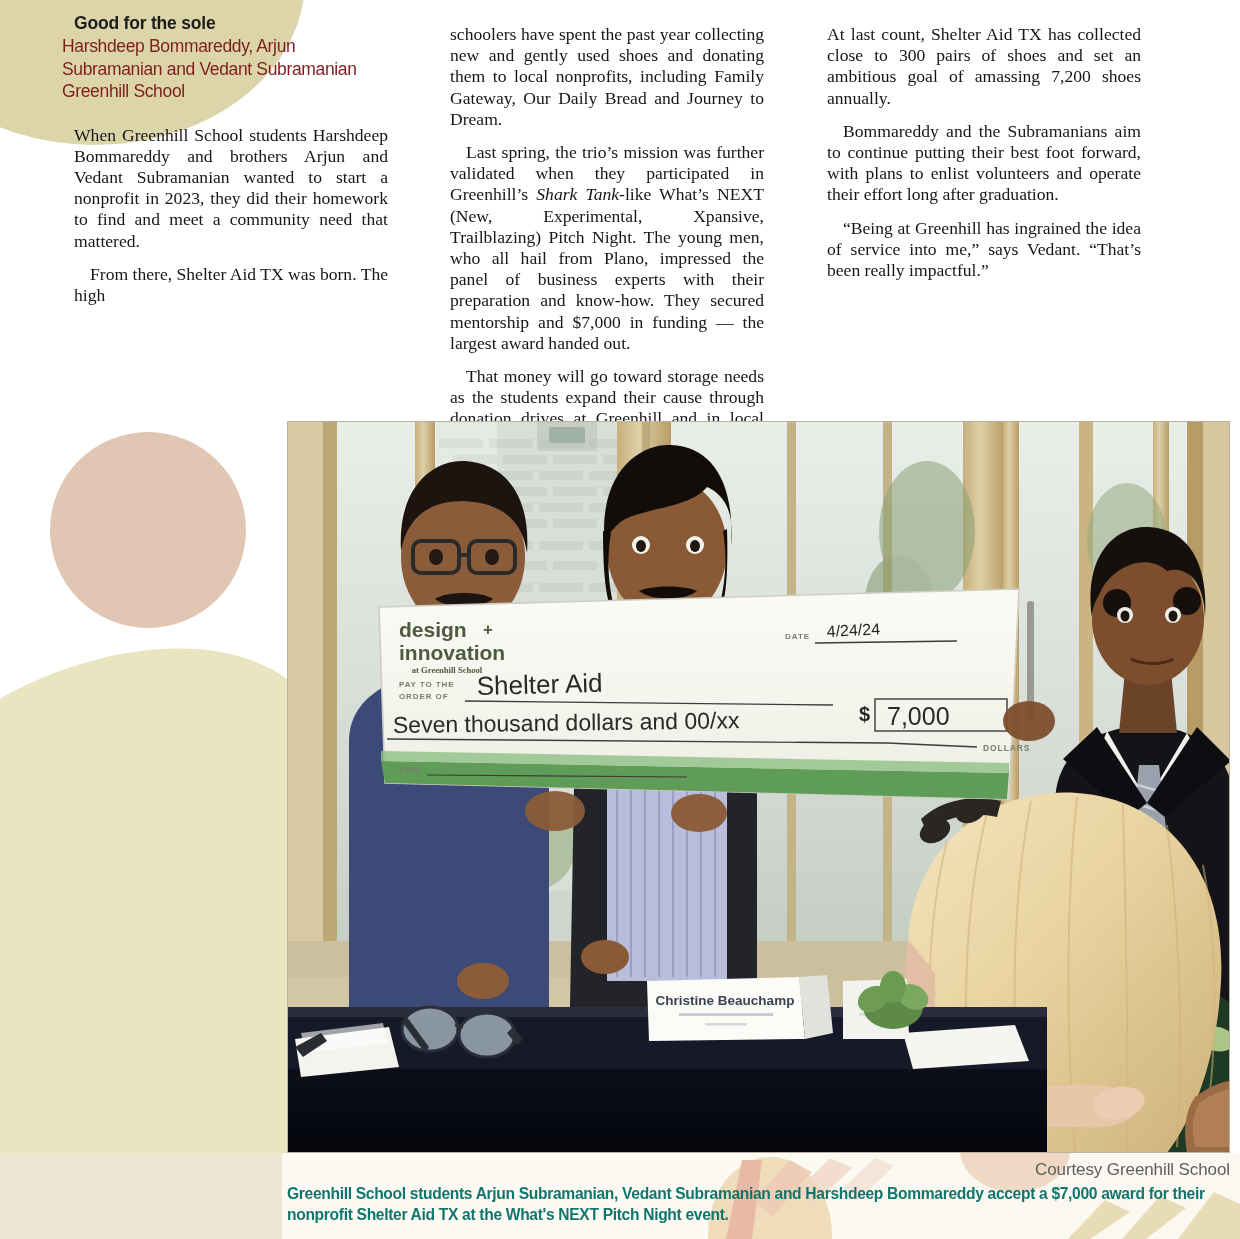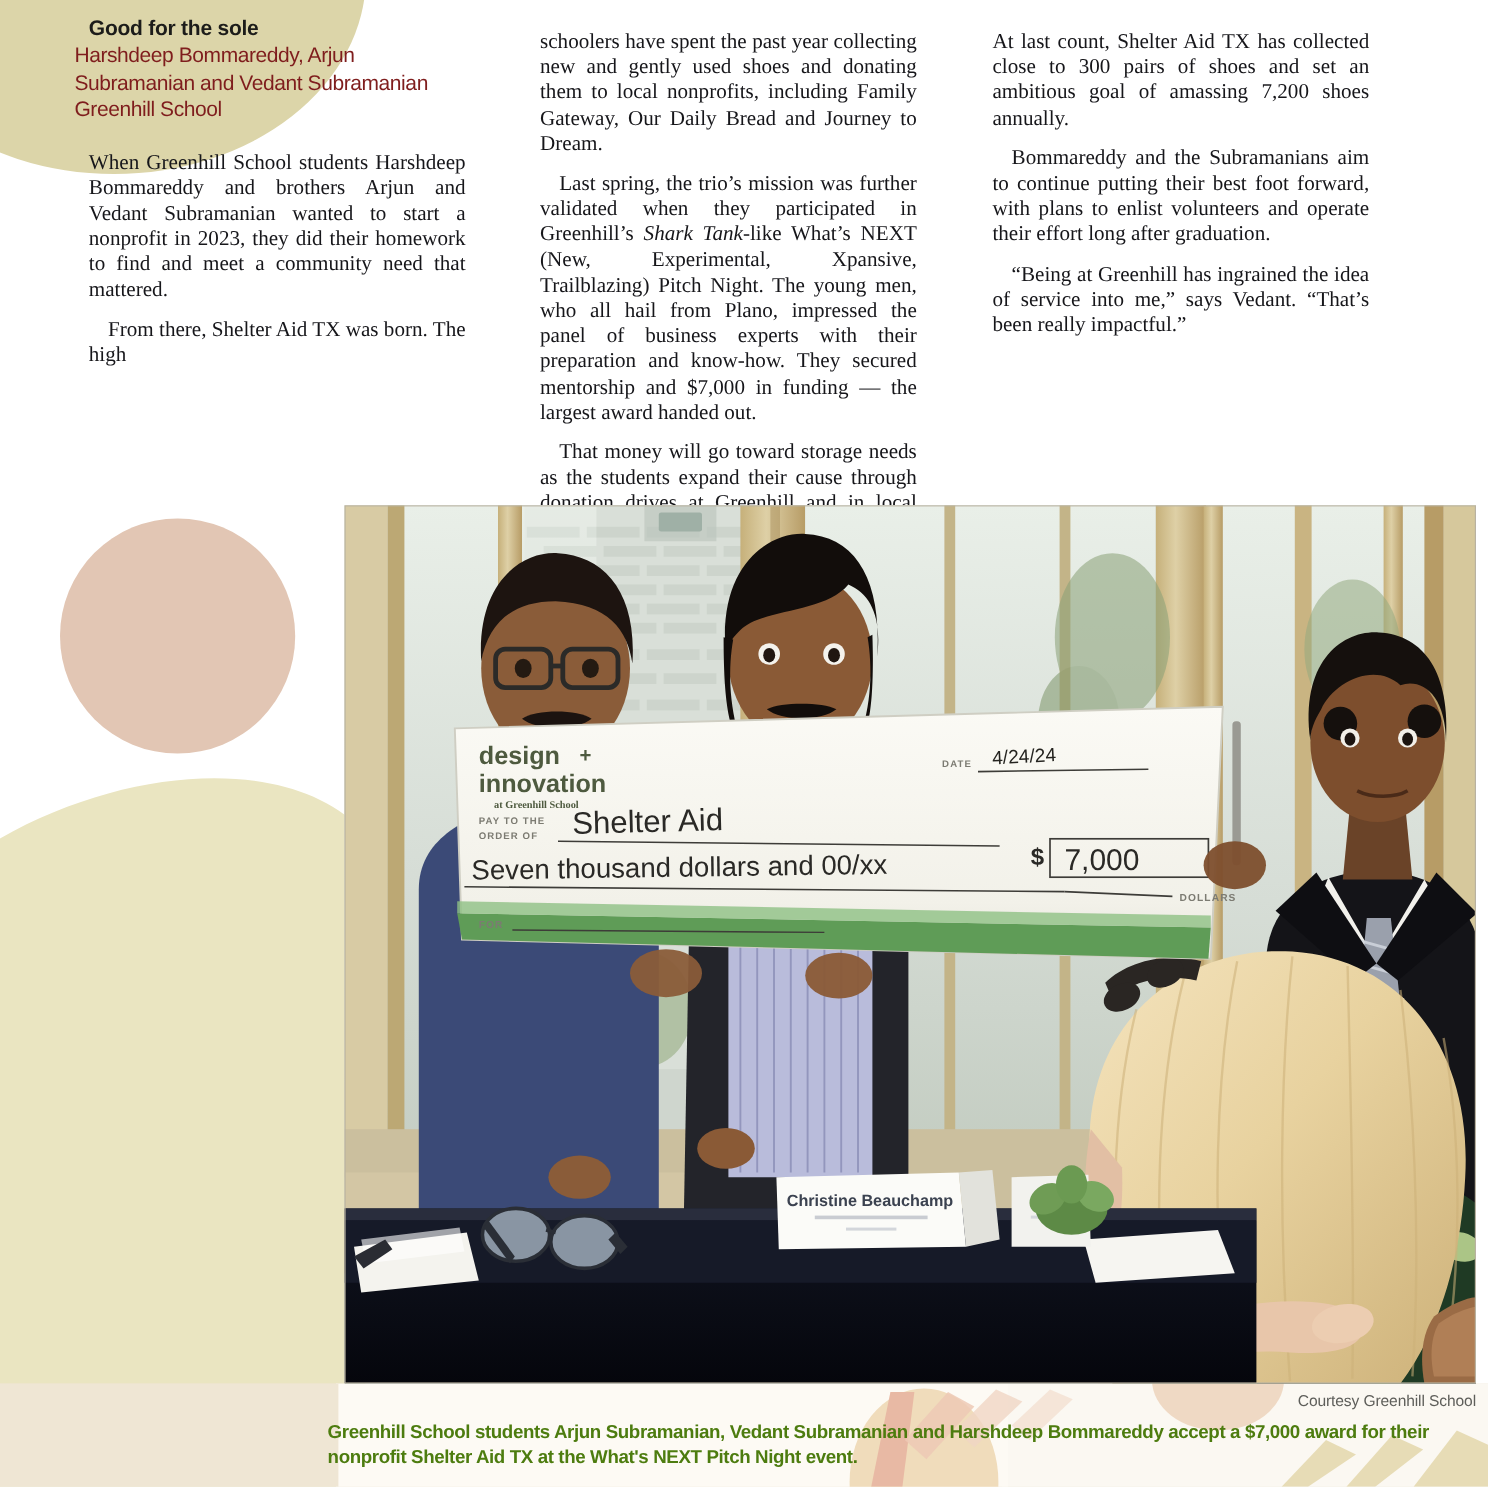--- a/index.html
+++ b/index.html
@@ -78,36 +78,36 @@
     background: #cfd2c9;
   }
   .photo { position:absolute; inset:0; width:943px; height:732px; display:block; }
 
   
   .credit {
     position: absolute;
     right: 10px;
     top: 1160px;
     font-family: "Liberation Sans", sans-serif;
-    font-size: 13px;
+    font-size: 17px;
     color: #5e5e5a;
     letter-spacing: -0.1px;
     z-index: 5;
     white-space: nowrap;
   }
   .caption {
     position: absolute;
-    left: 273px;
+    left: 287px;
     top: 1183px;
     width: 940px;
     font-family: "Liberation Sans", sans-serif;
     font-size: 15.6px;
     font-weight: 600;
     line-height: 21px;
-    color: #4d7c0f;
+    color: #0f766e;
     letter-spacing: -0.32px;
     z-index: 5;
   }
 </style>
 </head>
 <body>
 
 <svg id="deco" viewBox="0 0 1240 1239" preserveAspectRatio="none" xmlns="http://www.w3.org/2000/svg">
   <rect x="0" y="0" width="1240" height="1239" fill="#ffffff"></rect>
 

